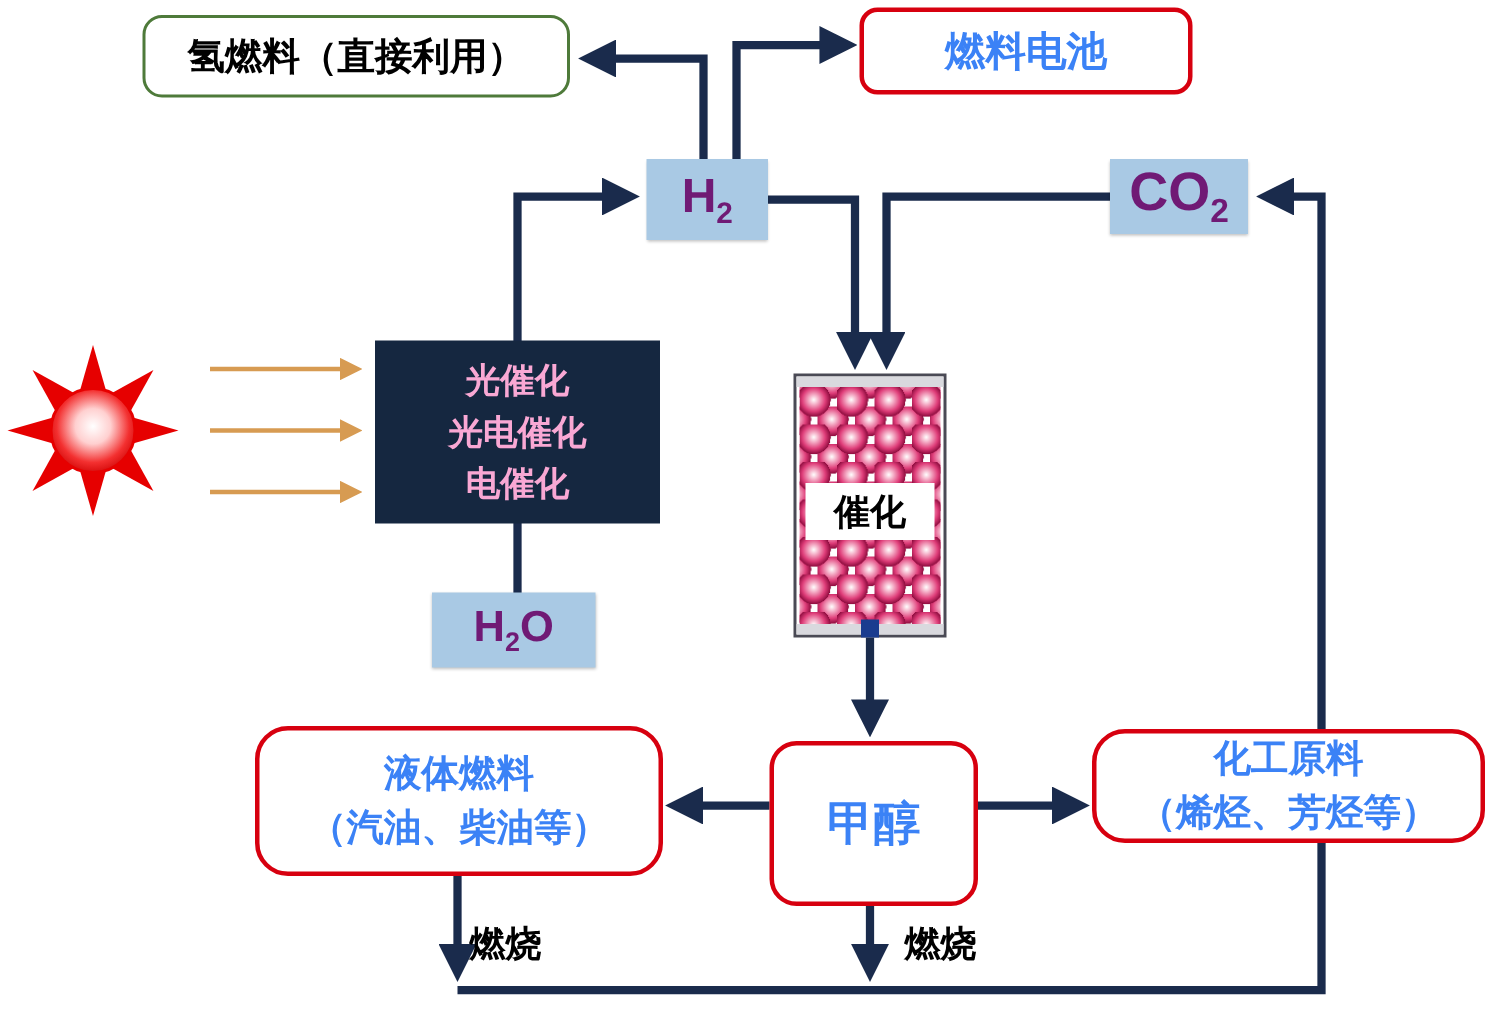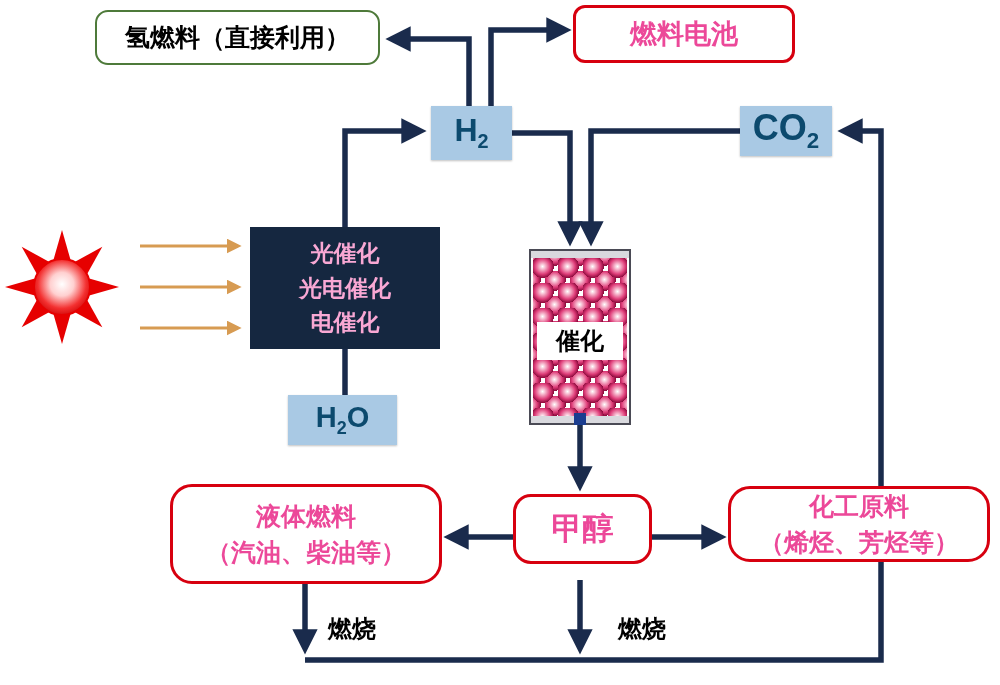--- a/index.html
+++ b/index.html
@@ -10,41 +10,41 @@
     font-family:"Liberation Sans","DejaVu Sans",sans-serif;
     overflow:hidden;
     margin:0 auto;
   }
   .layer-svg{position:absolute;left:0;top:0;z-index:1;}
   .node{position:absolute;z-index:2;box-sizing:border-box;display:flex;align-items:center;justify-content:center;text-align:center;}
 
   
   .box-blue{
     background:#a9c9e4;
-    color:#0c4a6e;
+    color:#701a75;
     font-weight:700;
     box-shadow:0 1px 2px rgba(0,0,0,0.25);
   }
   .box-blue sub{font-size:0.62em;font-weight:700;}
 
   
   .box-green{
     background:#ffffff;
     border:2.5px solid #4e7a3a;
     border-radius:13px;
     color:#000;
     font-weight:700;
   }
 
   
   .box-red{
     background:#ffffff;
     border:3.5px solid #d7000f;
     border-radius:14px;
-    color:#ec4899;
+    color:#3b82f6;
     font-weight:700;
   }
   .box-red.pill{border-radius:22px;}
 
   
   .box-navy{
     background:#152740;
     color:#f9a8d4;
     font-weight:700;
     font-size:23px;
@@ -76,21 +76,21 @@
     text-align:center;padding:3px 16px;z-index:4;
   }
   .reactor-plug{
     position:absolute;left:50%;bottom:-2px;width:12px;height:12px;
     transform:translateX(-50%);
     background:#1a3c8f;z-index:5;
   }
 
   .free-label{
     position:absolute;z-index:2;
-    color:#000;font-weight:700;font-size:24px;margin-left:15px;
+    color:#000;font-weight:700;font-size:24px;
   }
   .two-line{line-height:1.45;}
 </style>
 </head>
 <body>
 
 <div class="stage">
 
   <svg class="layer-svg" width="1000" height="685" viewBox="0 0 1000 685">
     <defs>
@@ -173,21 +173,21 @@
   </div>
 
   <div class="node reactor" style="left:529px;top:249px;width:102px;height:176px;">
     <div class="reactor-rim top"></div>
     <div class="reactor-balls"></div>
     <div class="reactor-label">催化</div>
     <div class="reactor-rim bottom"></div>
     <div class="reactor-plug"></div>
   </div>
 
-  <div class="node box-red" style="left:513px;top:494px;width:139px;height:70px;font-size:31px;border-radius:18px;">
+  <div class="node box-red" style="left:513px;top:494px;width:139px;height:110px;font-size:31px;border-radius:18px;">
     <span>甲醇</span>
   </div>
 
   <div class="node box-red pill two-line" style="left:170px;top:484px;width:272px;height:100px;font-size:25px;">
     <div>
       <div>液体燃料</div>
       <div>（汽油、柴油等）</div>
     </div>
   </div>
 

